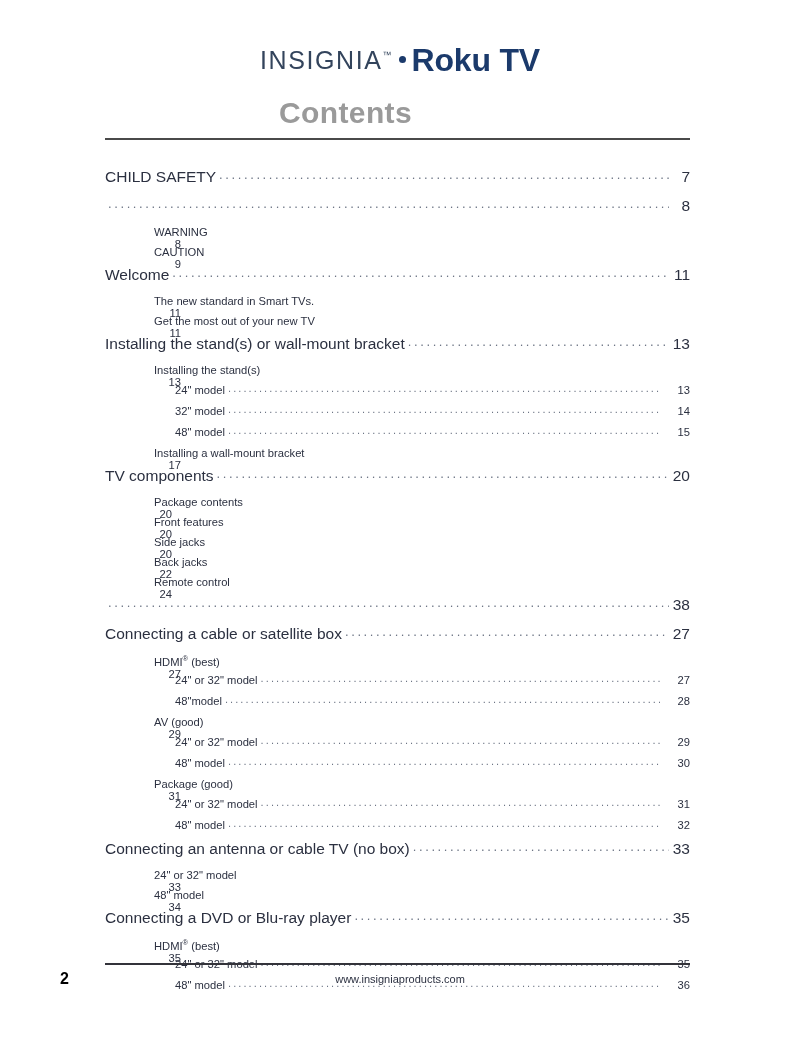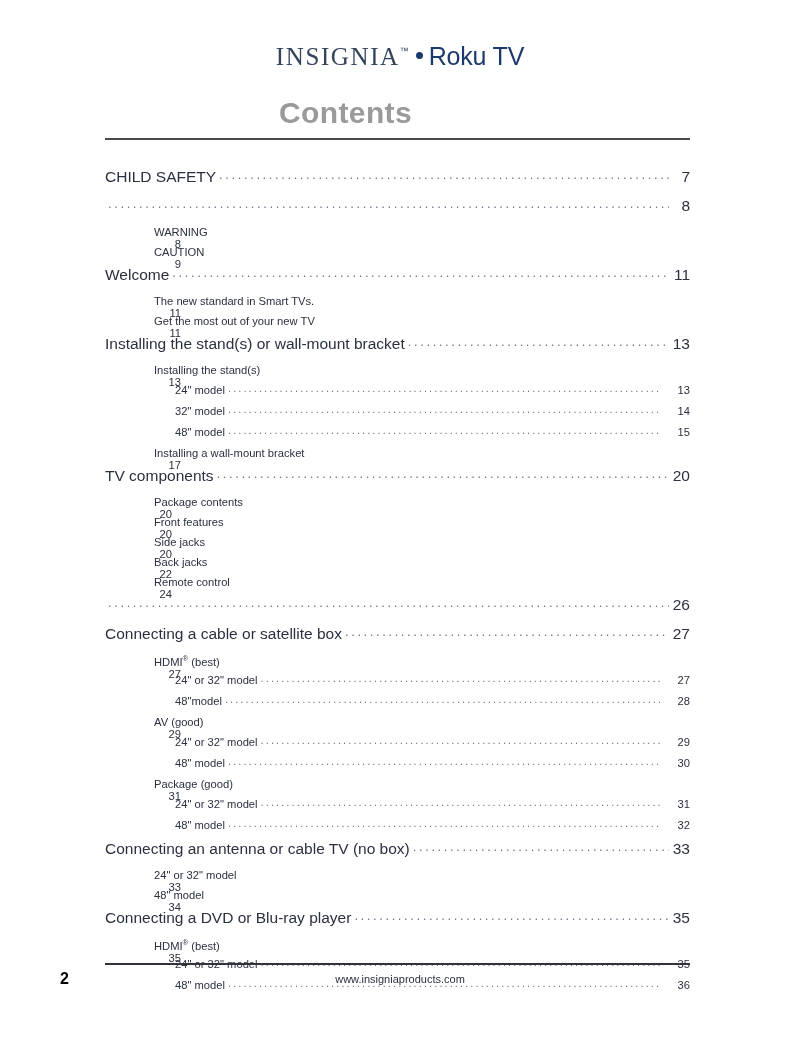--- a/index.html
+++ b/index.html
@@ -21,21 +21,21 @@
   
   .logo-row {
     position: absolute;
     top: 42px;
     left: 0;
     width: 800px;
     text-align: center;
     white-space: nowrap;
   }
   .logo-insignia {
-    font-family: Liberation Serif, serif;
+    font-family: Liberation Sans, sans-serif;
     font-size: 25px;
     font-weight: 300;
     letter-spacing: 1.6px;
     color: #33445c;
     vertical-align: middle;
   }
   .logo-tm {
     font-size: 9px;
     vertical-align: super;
     letter-spacing: 0;
@@ -47,22 +47,22 @@
     height: 7px;
     border-radius: 50%;
     background: #1b3a6b;
     margin: 0 6px 0 7px;
     vertical-align: middle;
     position: relative;
     top: -1px;
   }
   .logo-roku {
     font-family: "Liberation Sans", sans-serif;
-    font-size: 25px;
-    font-weight: normal;
+    font-size: 32px;
+    font-weight: bold;
     color: #1b3a6b;
     letter-spacing: -0.2px;
     vertical-align: middle;
   }
 
   
   .page-title {
     position: absolute;
     top: 96px;
     left: 0;
@@ -283,21 +283,21 @@
       <span class="toc-dots">...........................................................................................................................................</span>
       <span class="toc-page">22</span>
     </div>
     <div class="toc-entry lvl2 flush">
       <span class="toc-label">Remote control</span>
       <span class="toc-dots">...........................................................................................................................................</span>
       <span class="toc-page">24</span>
     </div>
     <div class="toc-entry lvl1">
       <span class="toc-dots">...........................................................................................................................................</span>
-      <span class="toc-page">26</span>
+      <span class="toc-page">38</span>
     </div>
     <div class="toc-entry lvl1">
       <span class="toc-label">Connecting a cable or satellite box</span>
       <span class="toc-dots">...........................................................................................................................................</span>
       <span class="toc-page">27</span>
     </div>
     <div class="toc-entry lvl2">
       <span class="toc-label">HDMI<span class="reg">®</span> (best)</span>
       <span class="toc-dots">...........................................................................................................................................</span>
       <span class="toc-page">27</span>

